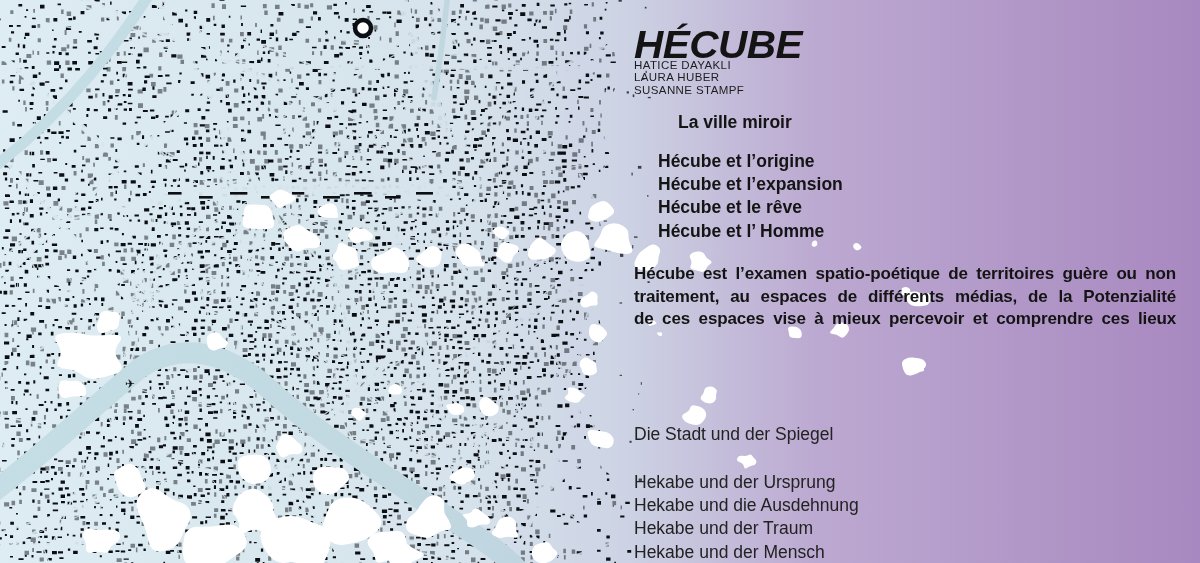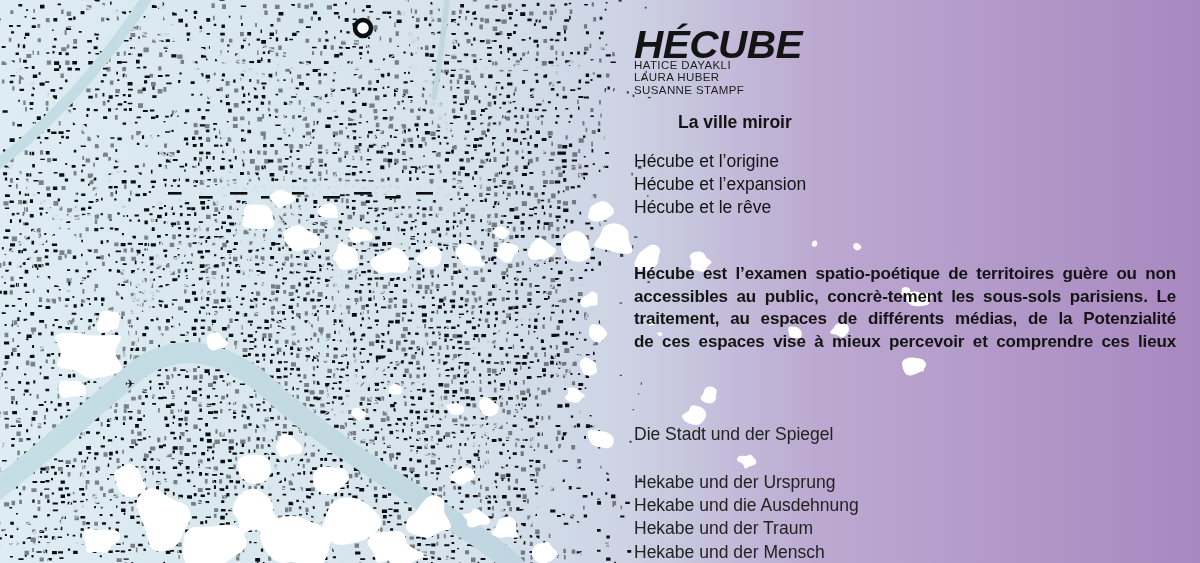--- a/index.html
+++ b/index.html
@@ -9,21 +9,21 @@
   }
   #poster{position:absolute;inset:0;width:1200px;height:563px;}
   #scene{position:absolute;left:0;top:0;width:1200px;height:563px;display:block;}
   .txt{position:absolute;left:634px;white-space:nowrap;}
   #title{
     top:25px;font-size:39px;line-height:39px;font-weight:700;font-style:italic;
     letter-spacing:-0.5px;transform:scaleX(1.04);transform-origin:left top;
   }
   #credits{top:59px;font-size:11.5px;line-height:12.4px;letter-spacing:0.4px;font-weight:400;color:#1d1d1d;}
   #tagline{top:112px;font-size:17.5px;font-weight:700;margin-left:44px;}
-  #chapters-fr{top:150px;font-size:17.5px;font-weight:400;line-height:23.2px;}
+  #chapters-fr{top:150px;font-size:17.5px;font-weight:700;line-height:23.2px;margin-left:24px;}
   #para{
     top:263px;width:542px;font-size:17px;font-weight:700;line-height:22.6px;
     letter-spacing:-0.15px;white-space:normal;
   }
   .pline{text-align:justify;text-align-last:justify;}
   .pline.last{text-align-last:left;}
   #sub-de{top:424px;font-size:17.5px;font-weight:400;color:#222;}
   #chapters-de{top:471px;font-size:17.5px;font-weight:400;line-height:23.2px;color:#222;}
 </style>
 </head>
@@ -307,25 +307,25 @@
     <div>LAURA HUBER</div>
     <div>SUSANNE STAMPF</div>
   </div>
 
   <div class="txt" id="tagline">La ville miroir</div>
 
   <div class="txt" id="chapters-fr">
     <div>Hécube et l’origine</div>
     <div>Hécube et l’expansion</div>
     <div>Hécube et le rêve</div>
+    <div>Hécube et l’ Homme</div>
   </div>
 
   <div class="txt" id="para">
     <div class="pline">Hécube est l’examen spatio-poétique de territoires guère ou non</div>
-    <div class="pline">accessibles au public, concrè-tement les sous-sols parisiens. Le</div>
     <div class="pline">traitement, au espaces de différents médias, de la Potenzialité</div>
     <div class="pline">de ces espaces vise à mieux percevoir et comprendre ces lieux</div>
   </div>
 
   <div class="txt" id="chapters-de">
     <div>Hekabe und der Ursprung</div>
     <div>Hekabe und die Ausdehnung</div>
     <div>Hekabe und der Traum</div>
     <div>Hekabe und der Mensch</div>
   </div>

